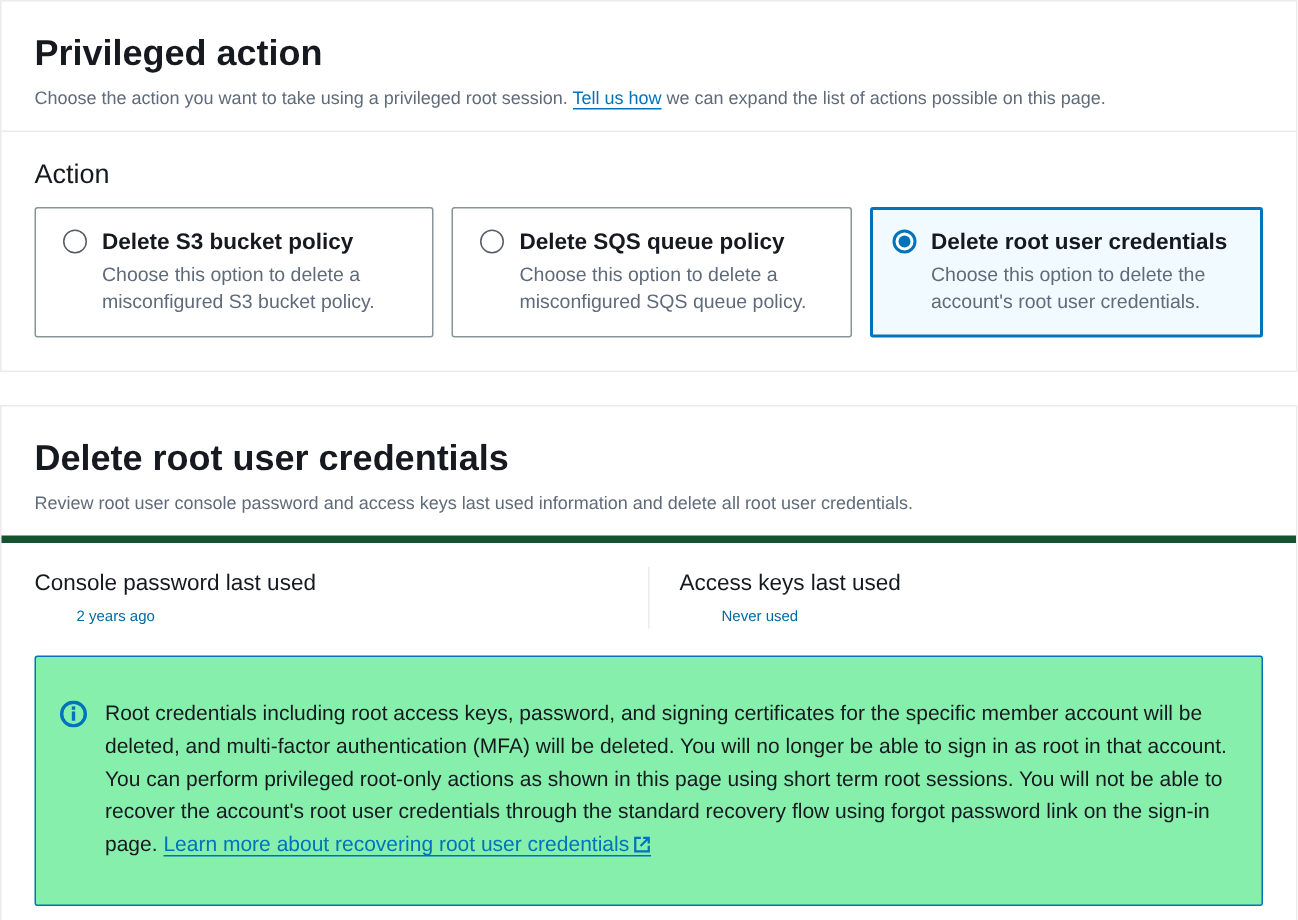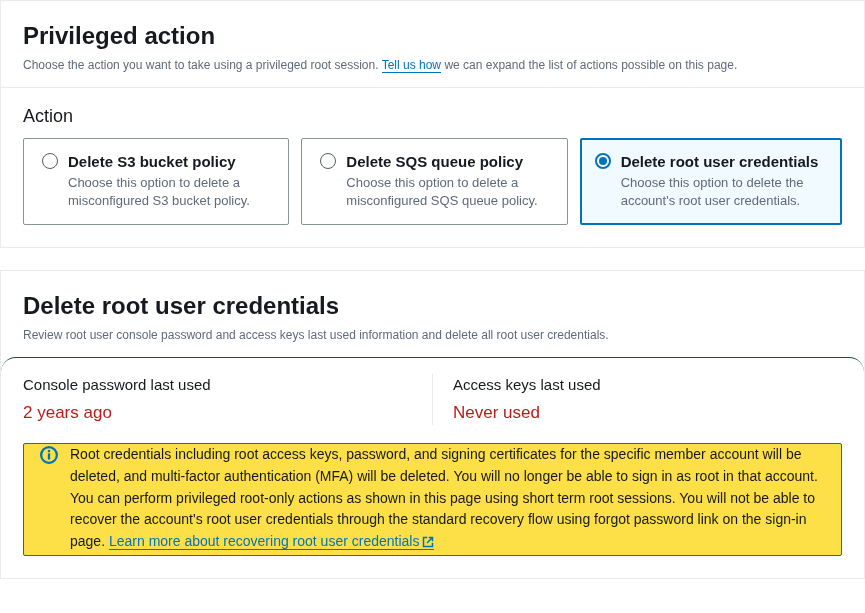--- a/index.html
+++ b/index.html
@@ -95,50 +95,50 @@
       color: #16191f;
       margin-bottom: 2px;
     }
     .option-content .opt-desc {
       font-size: 13px;
       color: #5f6b7a;
     }
     .info-cols {
       display: flex;
       padding: 16px 22px 18px 22px;
-      border-top: 1px solid #14532d;
-      border-radius: 15px;
+      border-top: 5px solid #14532d;
     }
     .info-col {
       flex: 1;
     }
     .info-col:first-child {
       border-right: 1px solid #e9ebed;
       padding-right: 20px;
     }
     .info-col:last-child {
       padding-left: 20px;
     }
     .info-label {
       font-size: 15px;
       color: #16191f;
       margin-bottom: 6px;
     }
     .info-value {
-      font-size: 17px;
-      color: #b91c1c;
+      font-size: 10px;
+      color: #0369a1;
+      margin-left: 28px;
     }
     .alert-wrap {
       padding: 0 22px 22px 22px;
     }
     .alert {
       border: 1px solid #0073bb;
-      background: #fde047;
+      background: #86efac;
       border-radius: 2px;
-      padding: 0 16px;
+      padding: 27px 16px;
       display: flex;
       gap: 12px;
     }
     .alert-icon {
       flex: 0 0 auto;
       width: 18px;
       height: 18px;
       margin-top: 2px;
     }
     .alert-icon svg { display:block; }

